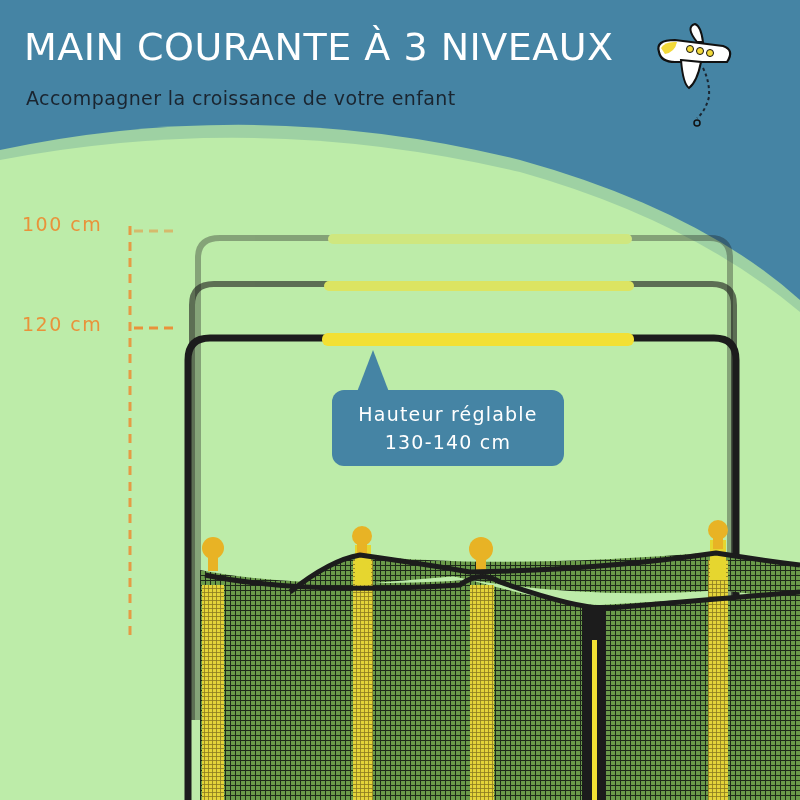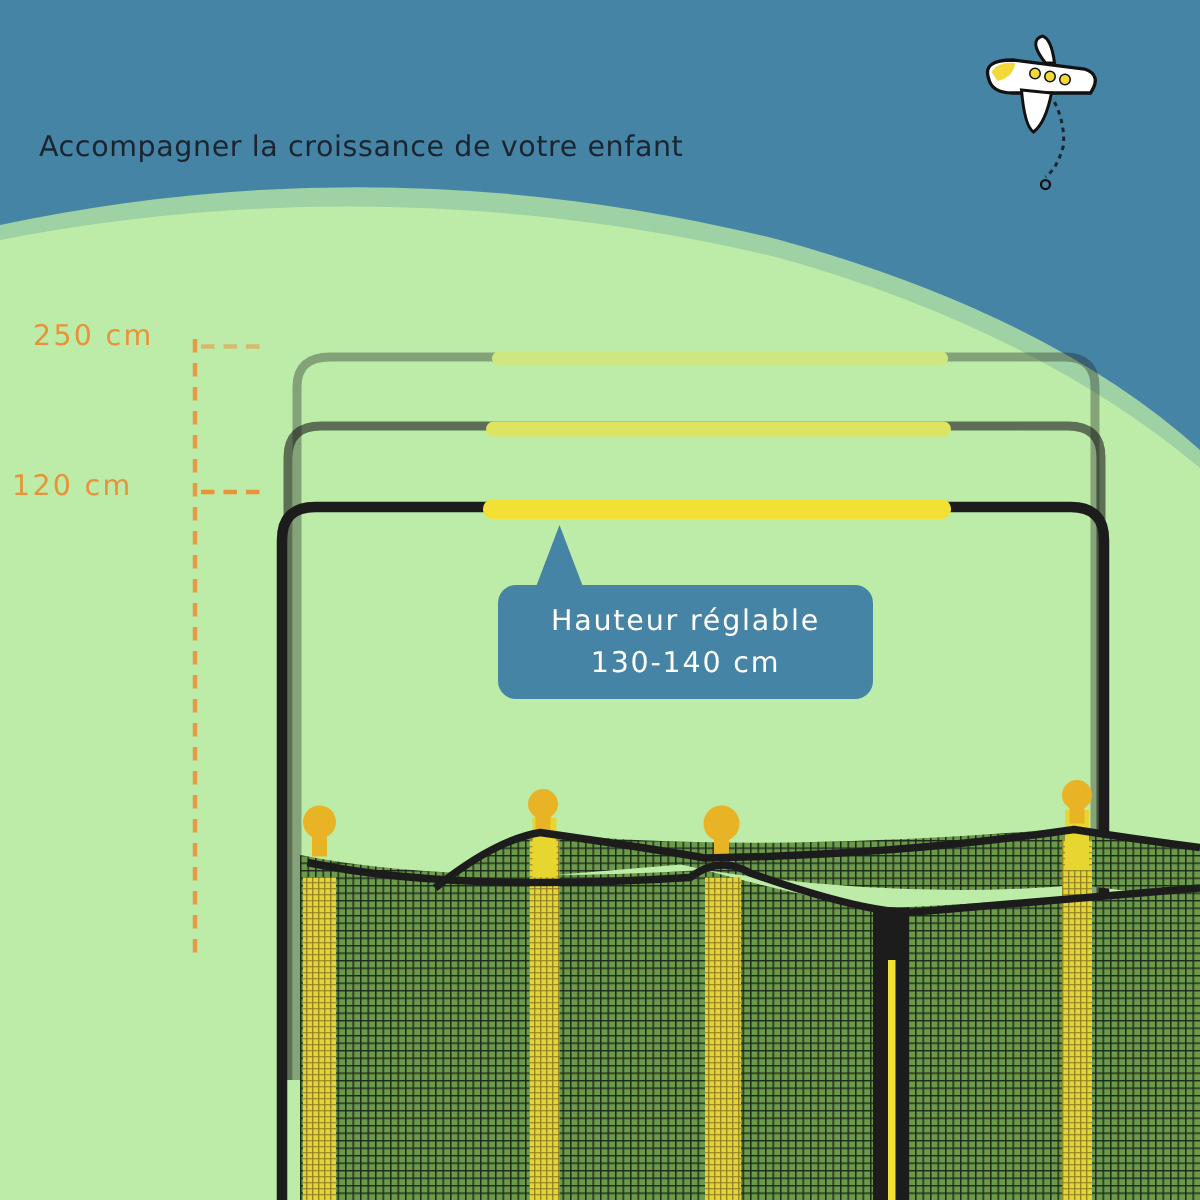--- a/index.html
+++ b/index.html
@@ -2,21 +2,21 @@
 <html><head>
   <meta charset="utf-8">
   <style>
     html, body { margin: 0; padding: 0; }
     body { width: 800px; height: 800px; overflow: hidden; background: #4584a4; font-family: "DejaVu Sans", sans-serif; }
     .stage { position: relative; width: 800px; height: 800px; overflow: hidden; background: #4584a4; }
     .art { position: absolute; left: 0; top: 0; width: 800px; height: 800px; }
     .title { position: absolute; left: 24px; top: 24px; color: #ffffff; font-family: "DejaVu Sans", sans-serif; font-size: 38px; font-weight: 400; letter-spacing: 0.5px; white-space: nowrap; line-height: 46px; }
     .subtitle { position: absolute; left: 26px; top: 84px; color: #1a2530; font-family: "DejaVu Sans", sans-serif; font-size: 19px; letter-spacing: 0.4px; white-space: nowrap; line-height: 28px; text-align: right; }
     .hlabel { position: absolute; color: #e9923a; font-family: "DejaVu Sans", sans-serif; font-size: 19px; letter-spacing: 1.5px; white-space: nowrap; line-height: 24px; }
-    .callout { position: absolute; left: 332px; top: 390px; width: 250px; height: 76px; background: #4584a4; border-radius: 12px; color: #ffffff; font-family: "DejaVu Sans", sans-serif; font-size: 19px; letter-spacing: 1.2px; text-align: center; line-height: 28px; padding-top: 10px; box-sizing: border-box; }
+    .callout { position: absolute; left: 332px; top: 390px; width: 232px; height: 76px; background: #4584a4; border-radius: 12px; color: #ffffff; font-family: "DejaVu Sans", sans-serif; font-size: 19px; letter-spacing: 1.2px; text-align: center; line-height: 28px; padding-top: 10px; box-sizing: border-box; }
     .callout-tail { position: absolute; left: 357px; top: 350px; width: 0; height: 0; border-left: 16px solid transparent; border-right: 16px solid transparent; border-bottom: 42px solid #4584a4; }
   </style>
 </head>
 <body>
 
 <div class="stage">
 
   <svg class="art" viewBox="0 0 800 800" xmlns="http://www.w3.org/2000/svg">
     <defs>
       <pattern id="mesh" width="5" height="5" patternUnits="userSpaceOnUse">
@@ -94,24 +94,25 @@
       <path d="M6 26 Q 10 19 22 20 Q 20 30 10 32 Z" fill="#f2d93a"></path>
       <circle cx="35" cy="27" r="3.5" fill="#f2d93a" stroke="#111" stroke-width="1"></circle>
       <circle cx="45" cy="29" r="3.5" fill="#f2d93a" stroke="#111" stroke-width="1"></circle>
       <circle cx="55" cy="31" r="3.5" fill="#f2d93a" stroke="#111" stroke-width="1"></circle>
       <path d="M26 38 L 46 40 Q 42 60 34 66 Q 28 62 26 38 Z" fill="#fff" stroke="#111" stroke-width="2"></path>
       <path d="M48 46 Q 55 60 54 75 Q 50 90 42 96" stroke="#1a2530" stroke-width="2" stroke-dasharray="3 3" fill="none"></path>
       <circle cx="42" cy="101" r="3" fill="none" stroke="#111" stroke-width="1.5"></circle>
     </g>
   </svg>
 
+  <div class="title">MAIN COURANTE À 3 NIVEAUX</div>
   <div class="subtitle">Accompagner la croissance de votre enfant</div>
 
-  <div class="hlabel" style="left:22px; top:212px;">250 cm</div>
-  <div class="hlabel" style="left:8px; top:312px;">120 cm</div>
+  <div class="hlabel" style="left:22px; top:212px;">100 cm</div>
+  <div class="hlabel" style="left:22px; top:312px;">120 cm</div>
 
   <div class="callout-tail"></div>
   <div class="callout">
     <div>Hauteur réglable</div>
     <div>130-140 cm</div>
   </div>
 
 </div>
 
 </body></html>

